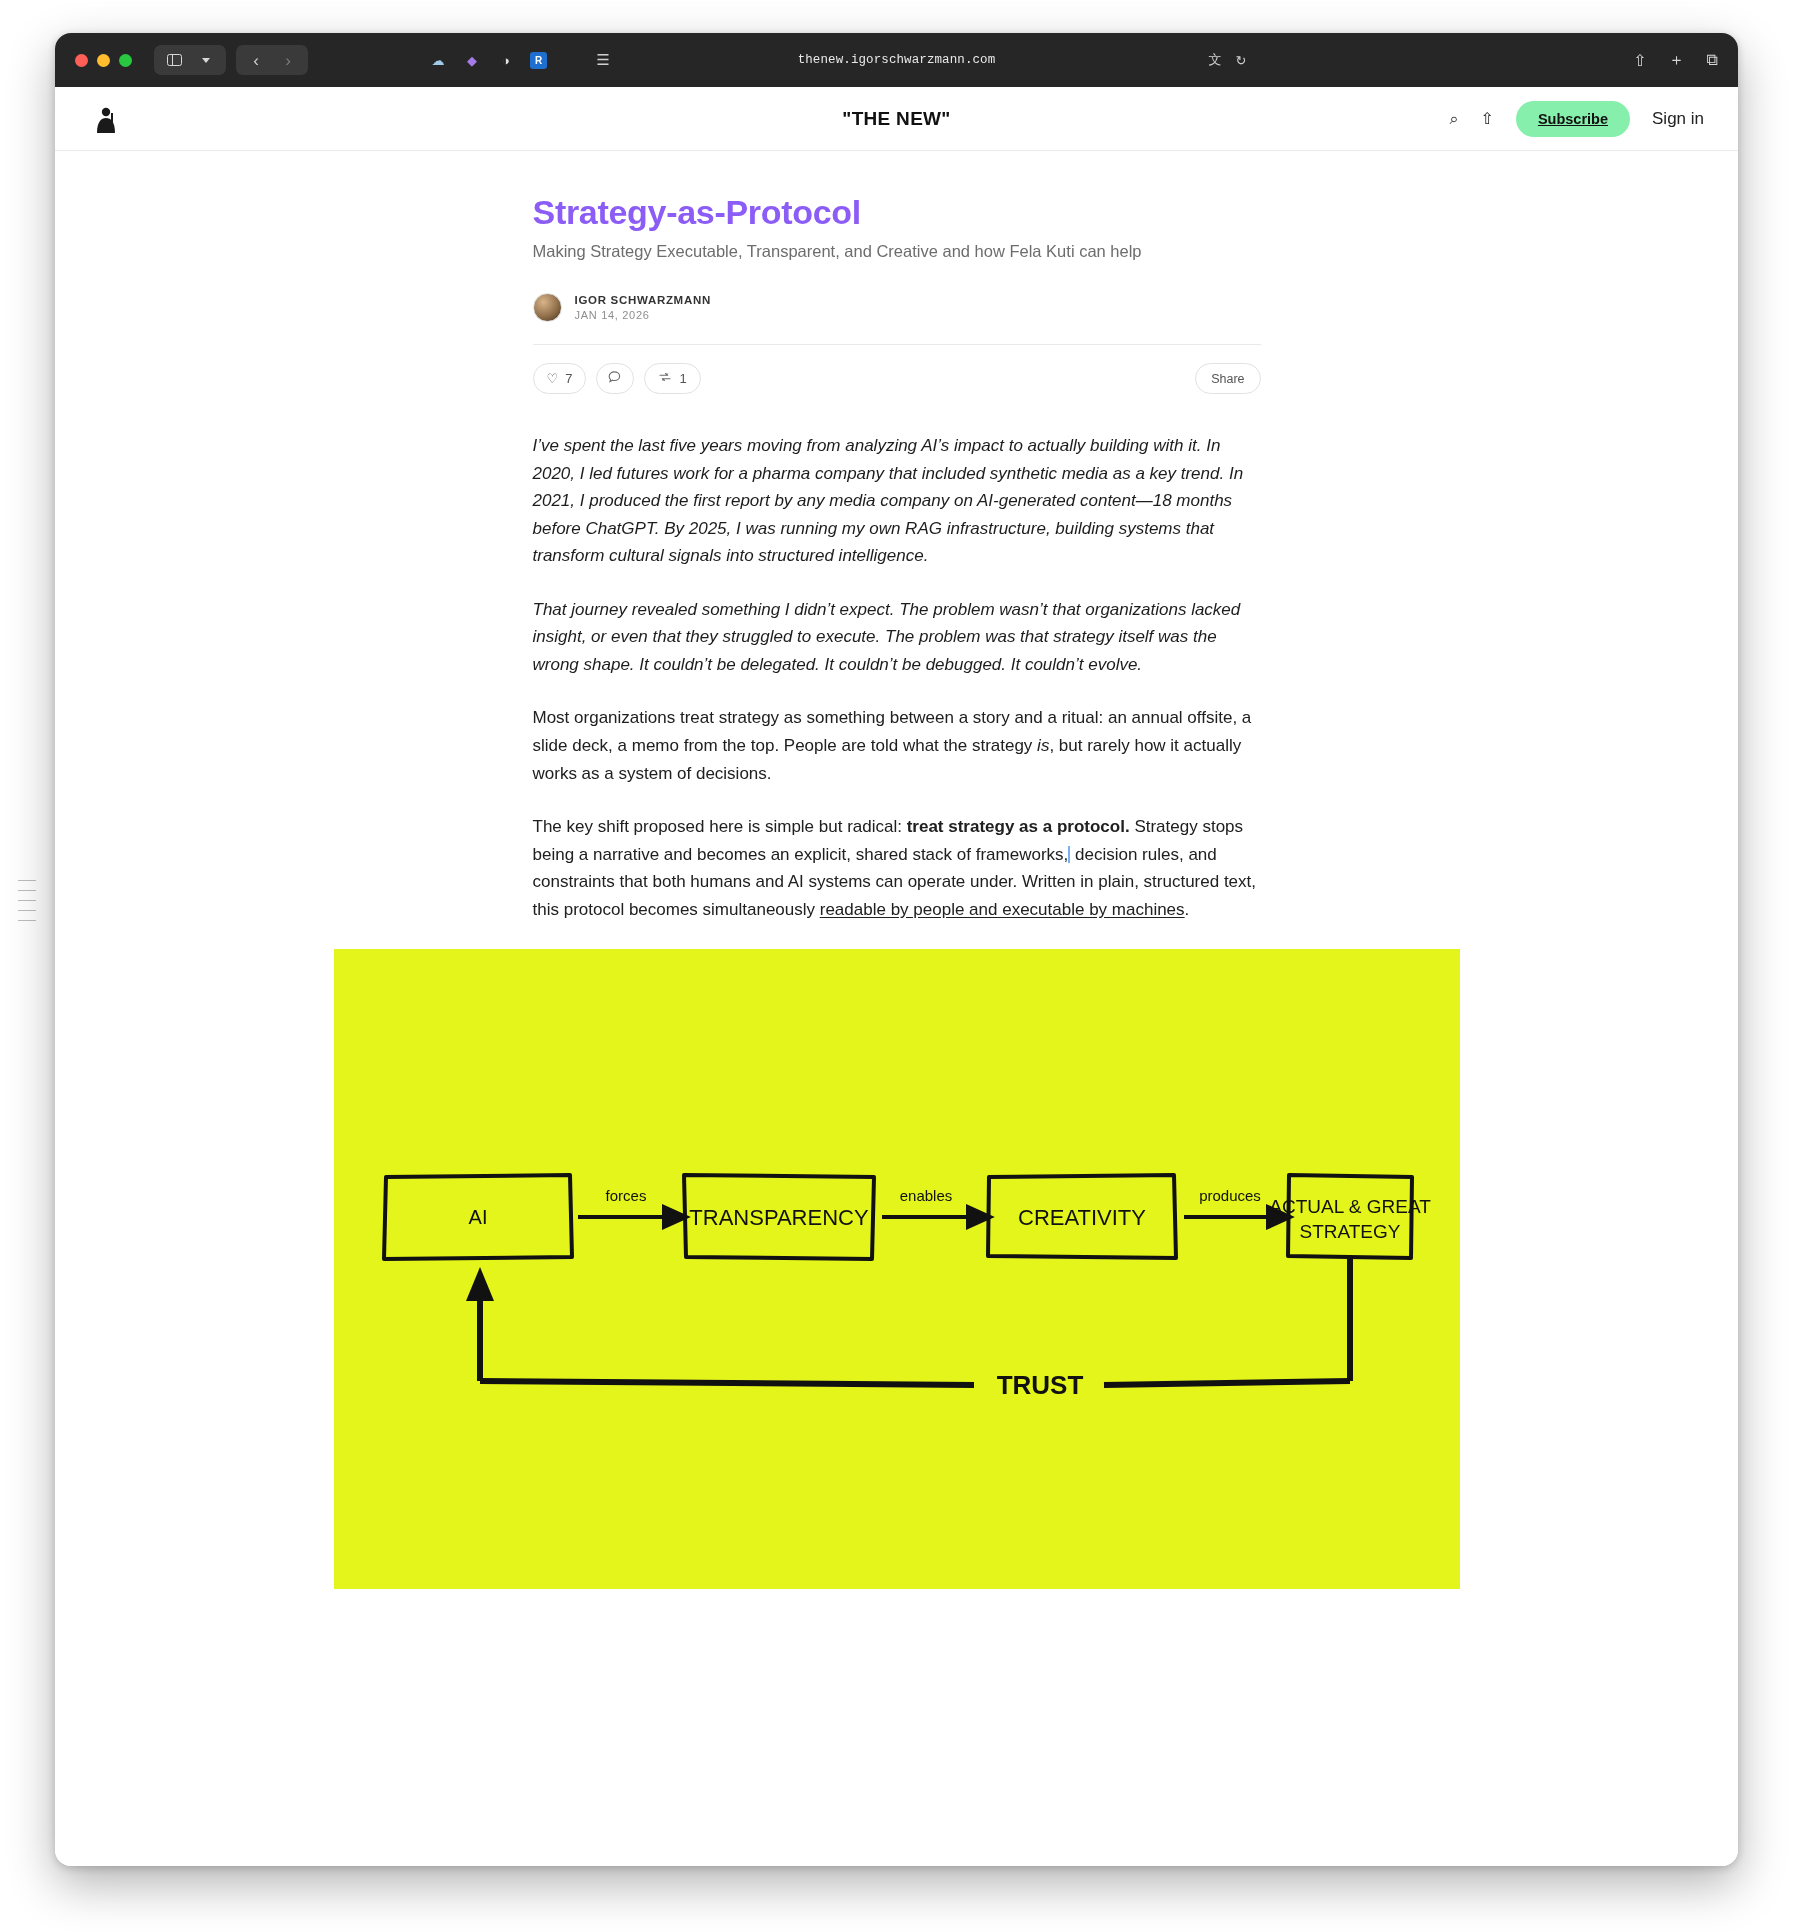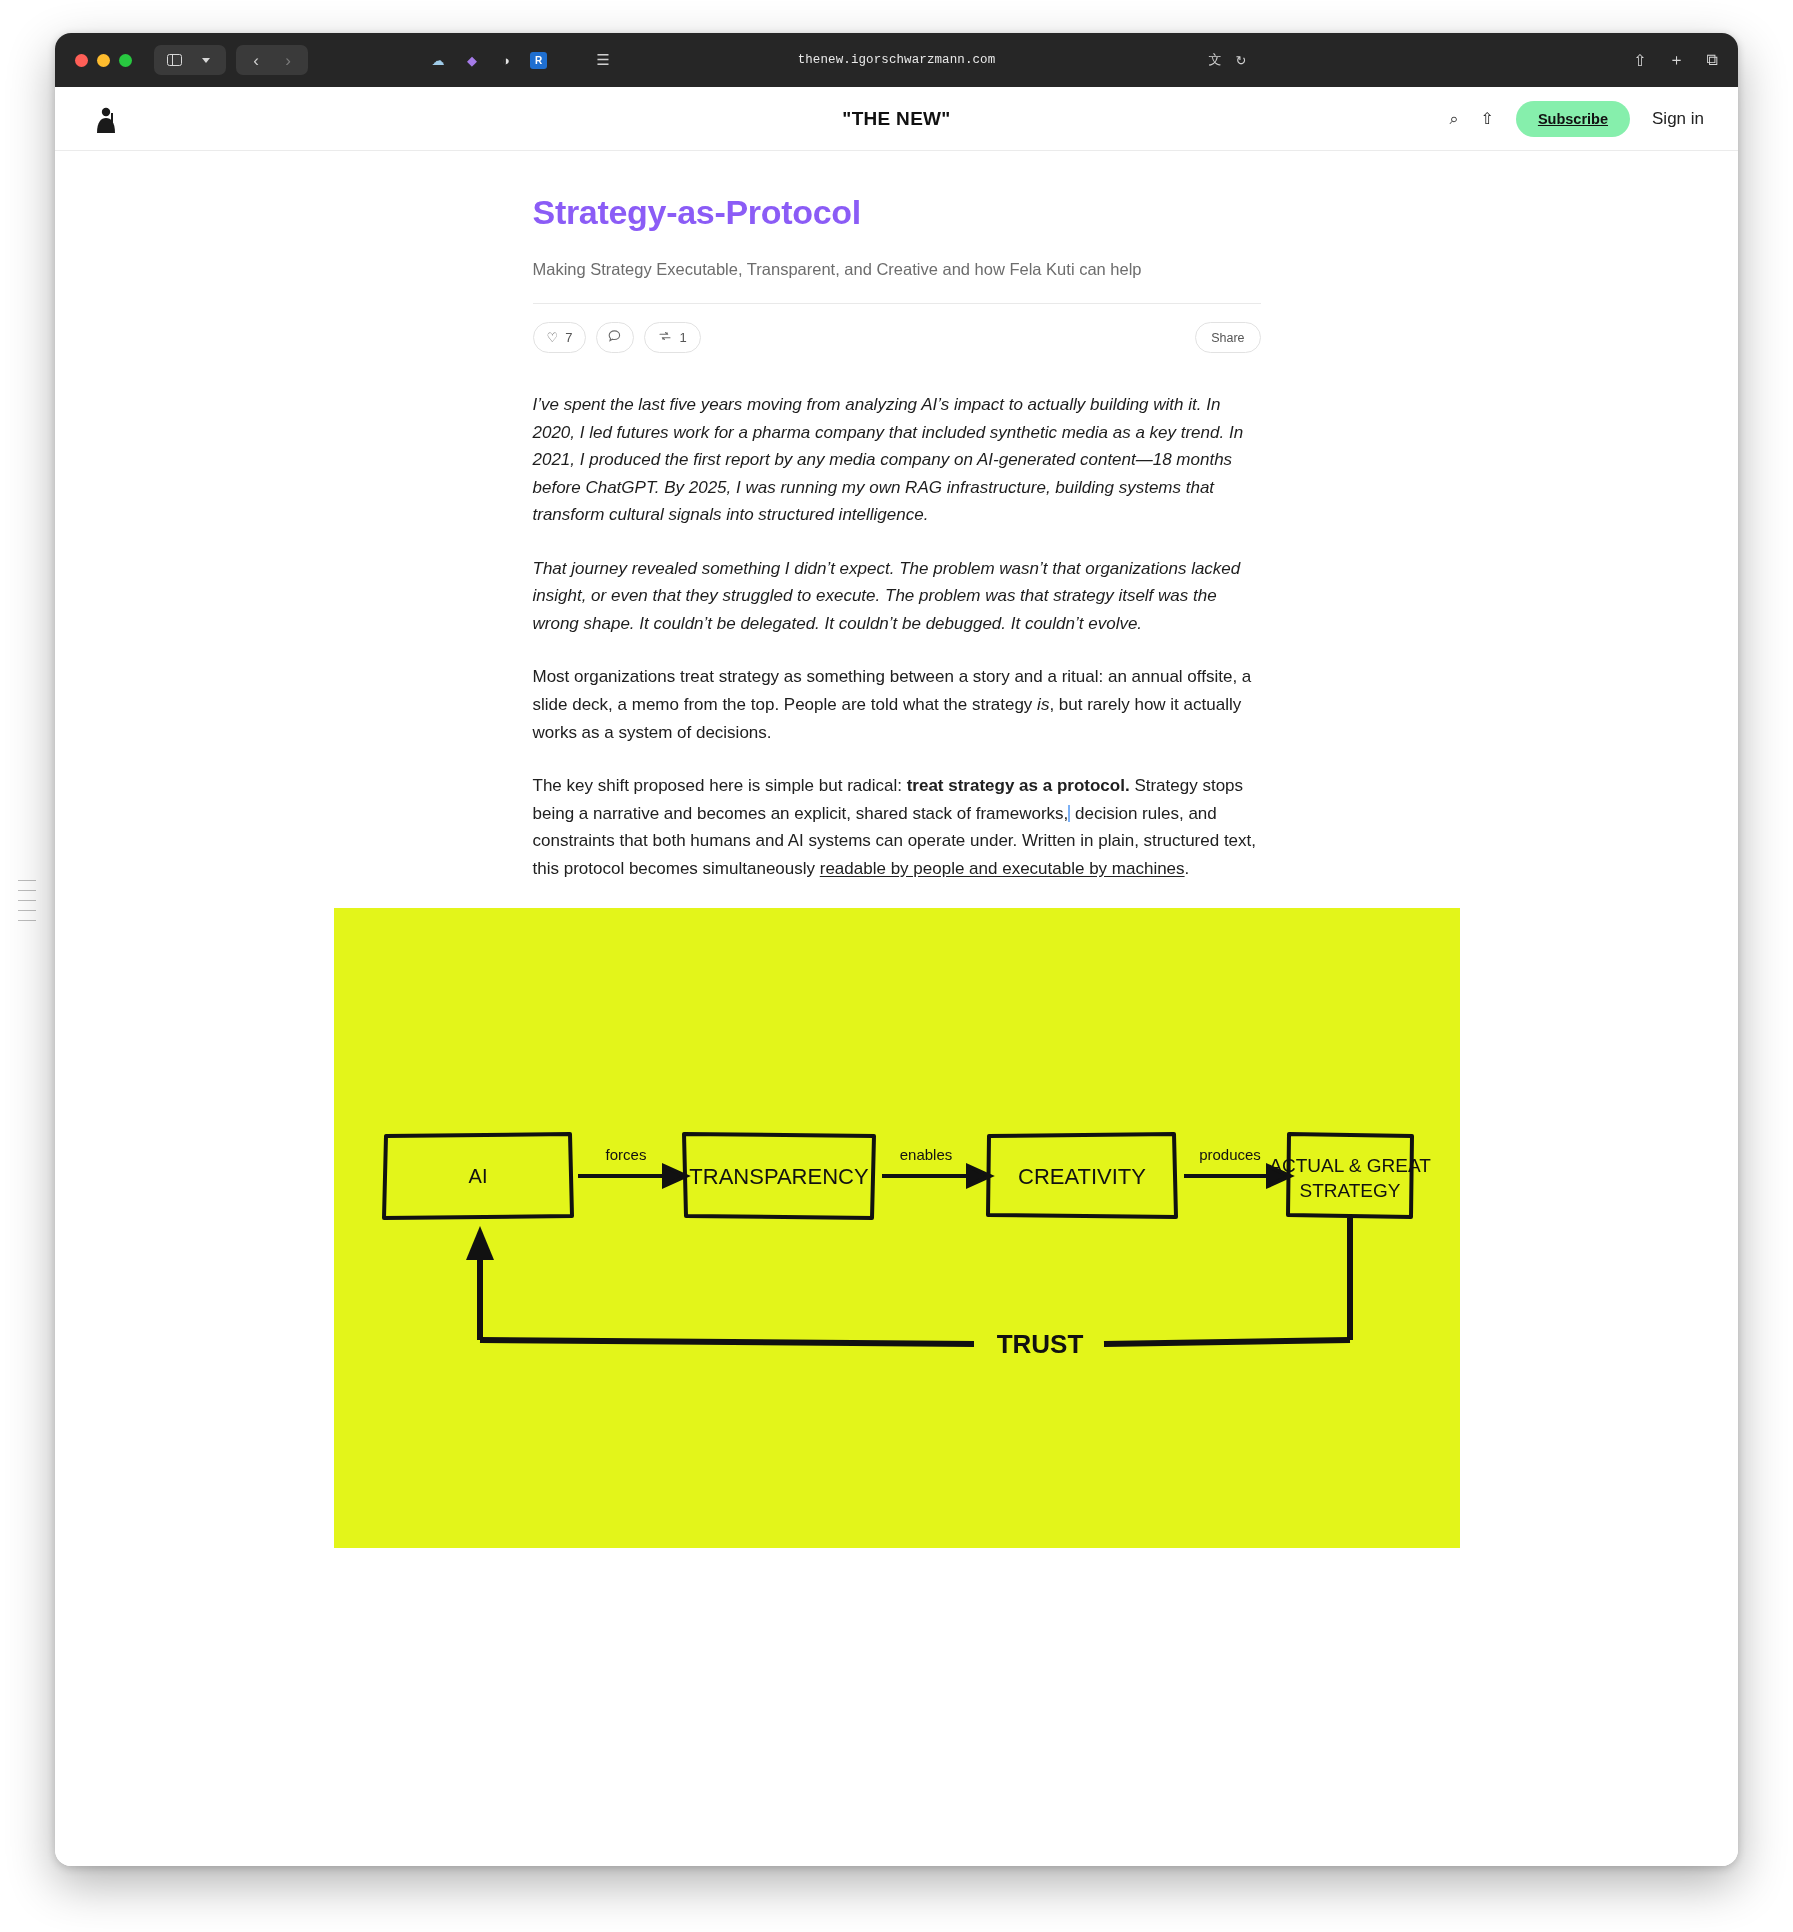--- a/index.html
+++ b/index.html
@@ -213,21 +213,21 @@
     padding-top: 42px;
   }
   h1.title {
     font-size: 34px;
     line-height: 1.15;
     font-weight: bold;
     color: #8b5cf6;
     letter-spacing: -0.3px;
   }
   .subtitle {
-    margin-top: 26px;
+    margin-top: 8px;
     font-size: 16.5px;
     color: #6d6d6d;
     line-height: 1.4;
   }
   .byline {
     margin-top: 30px;
     display: flex;
     align-items: center;
     gap: 13px;
   }
@@ -421,20 +421,27 @@
         <span class="signin">Sign in</span>
       </div>
     </div>
 
     <div class="content-scroll">
       <div class="article">
 
         <h1 class="title">Strategy-as-Protocol</h1>
         <div class="subtitle">Making Strategy Executable, Transparent, and Creative and how Fela Kuti can help</div>
 
+        <div class="byline">
+          <div class="avatar"></div>
+          <div class="byline-lines">
+            <span class="author">IGOR SCHWARZMANN</span>
+            <span class="date">JAN 14, 2026</span>
+          </div>
+        </div>
 
         <div class="divider"></div>
 
         <div class="actionbar">
           <div class="actions-left">
             <div class="pill">
               <span class="glyph">♡</span>
               <span>7</span>
             </div>
             <div class="pill icon-only">

